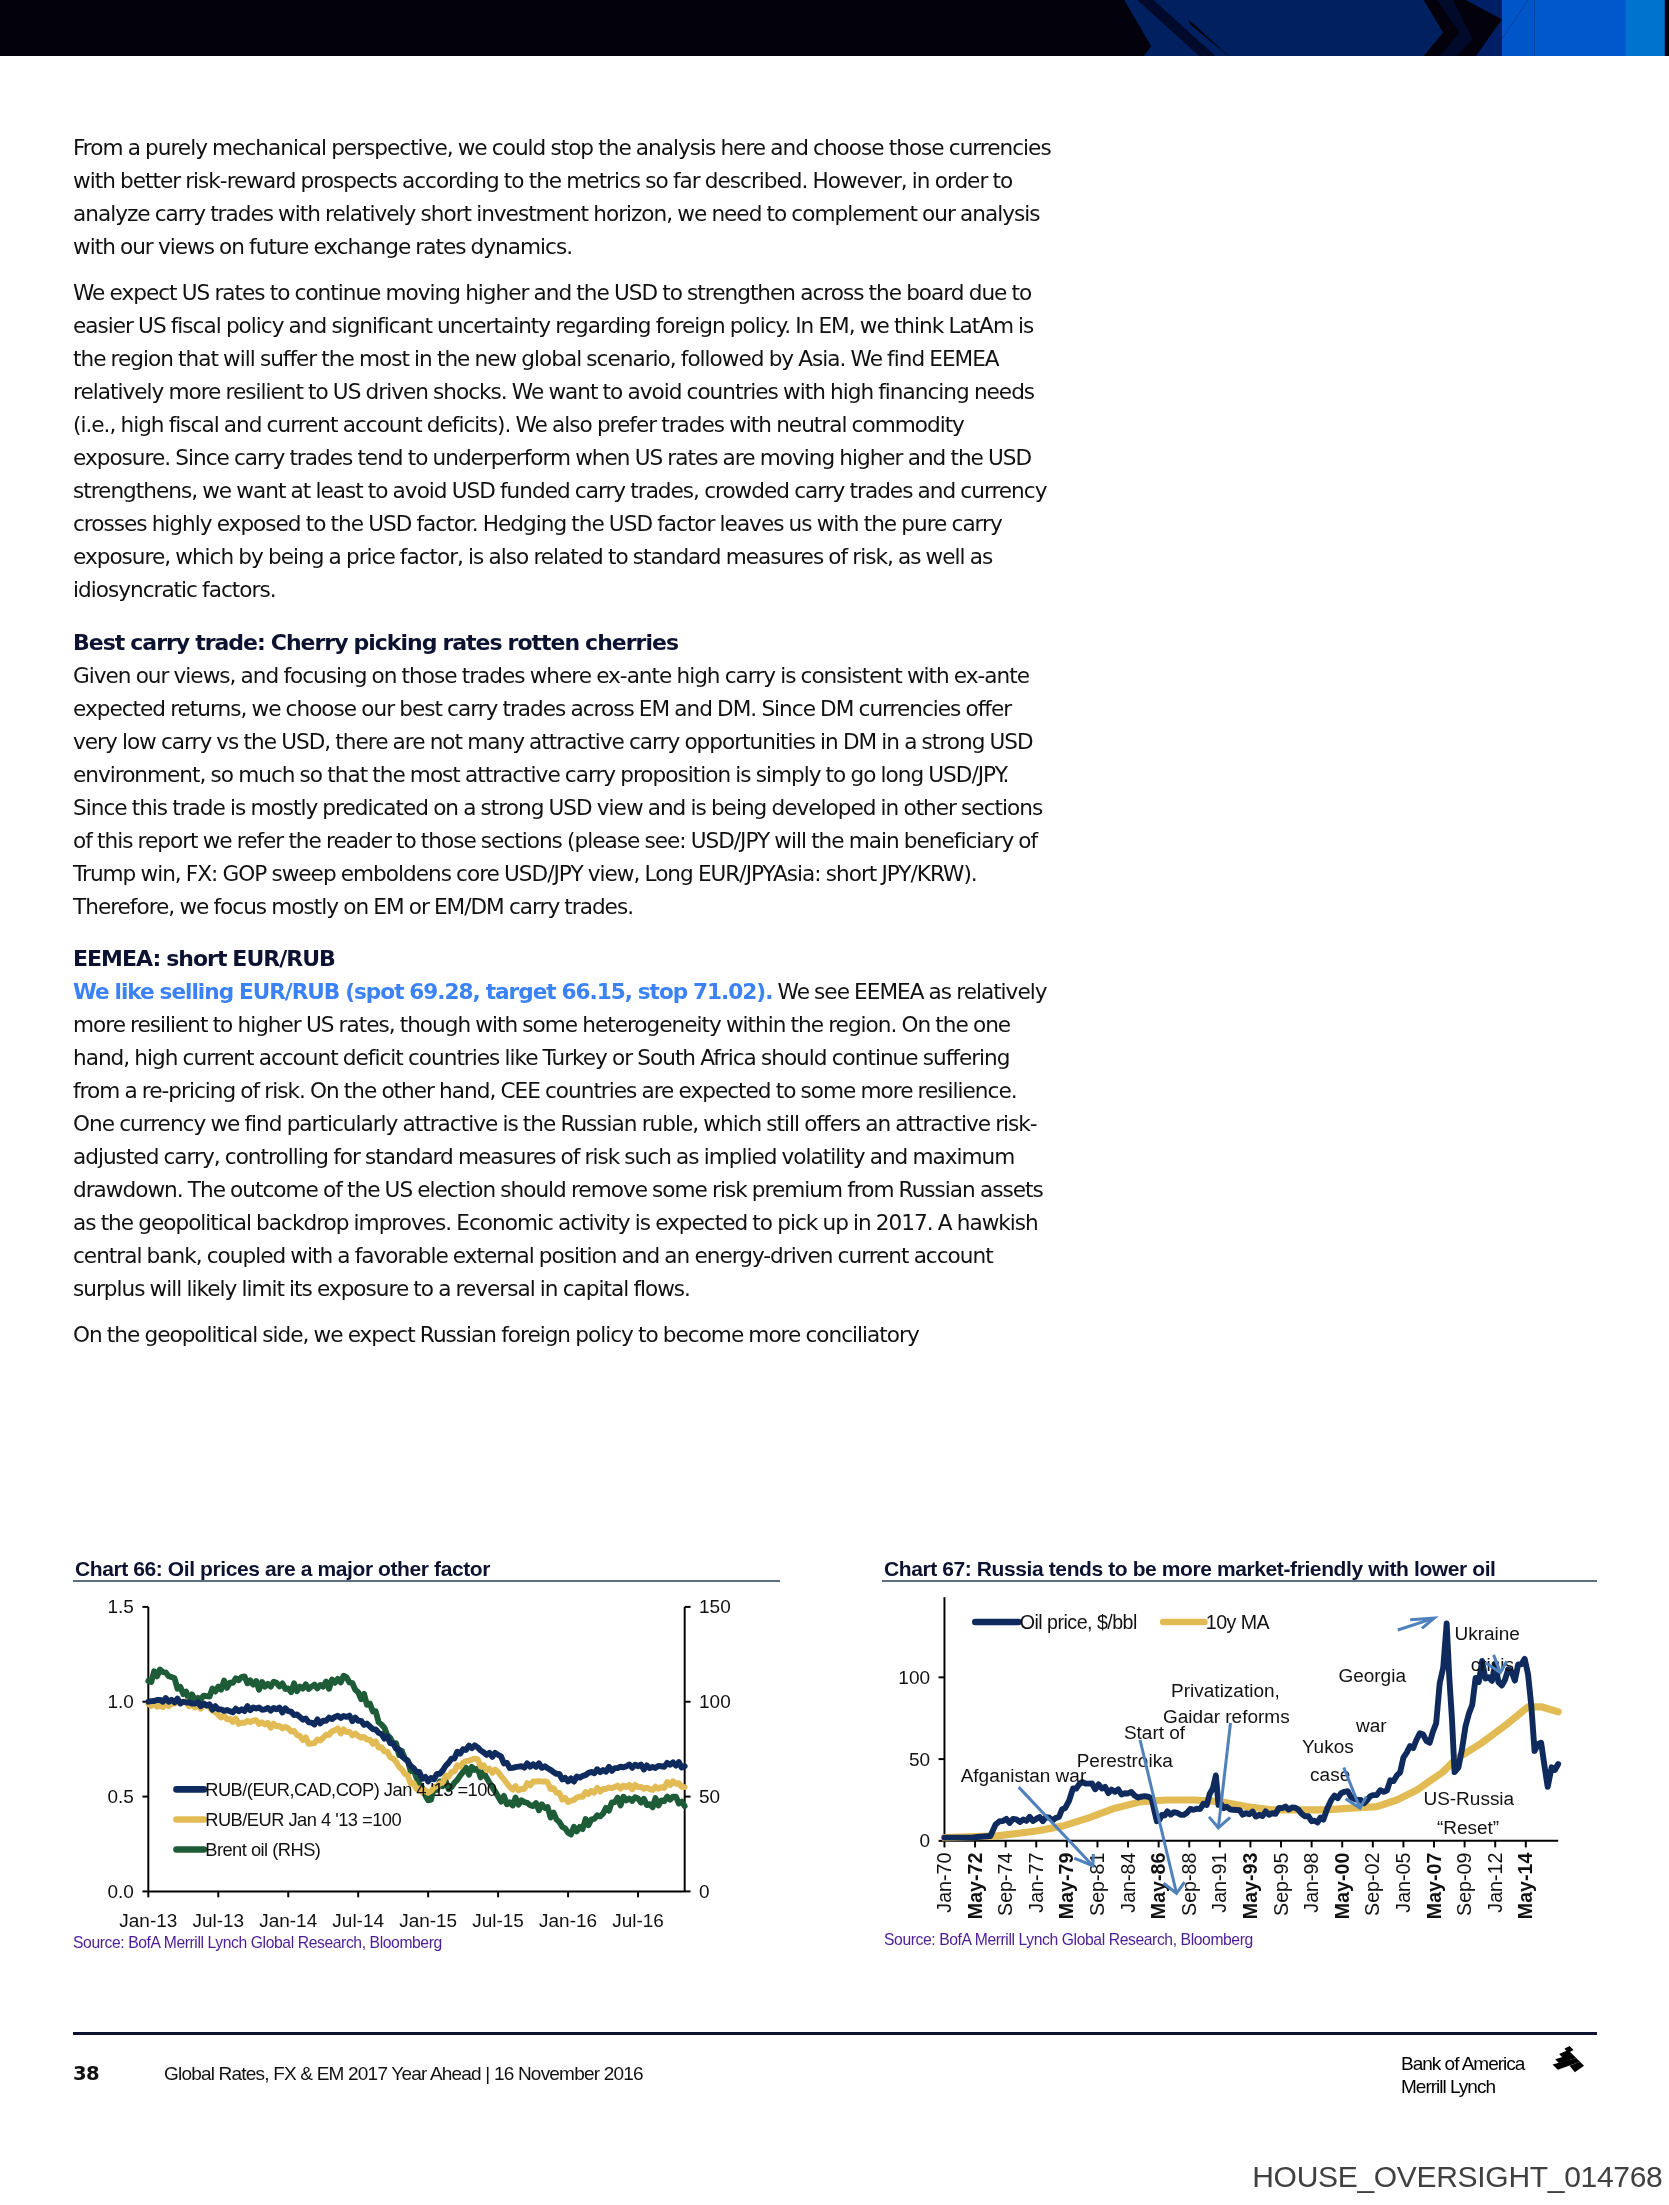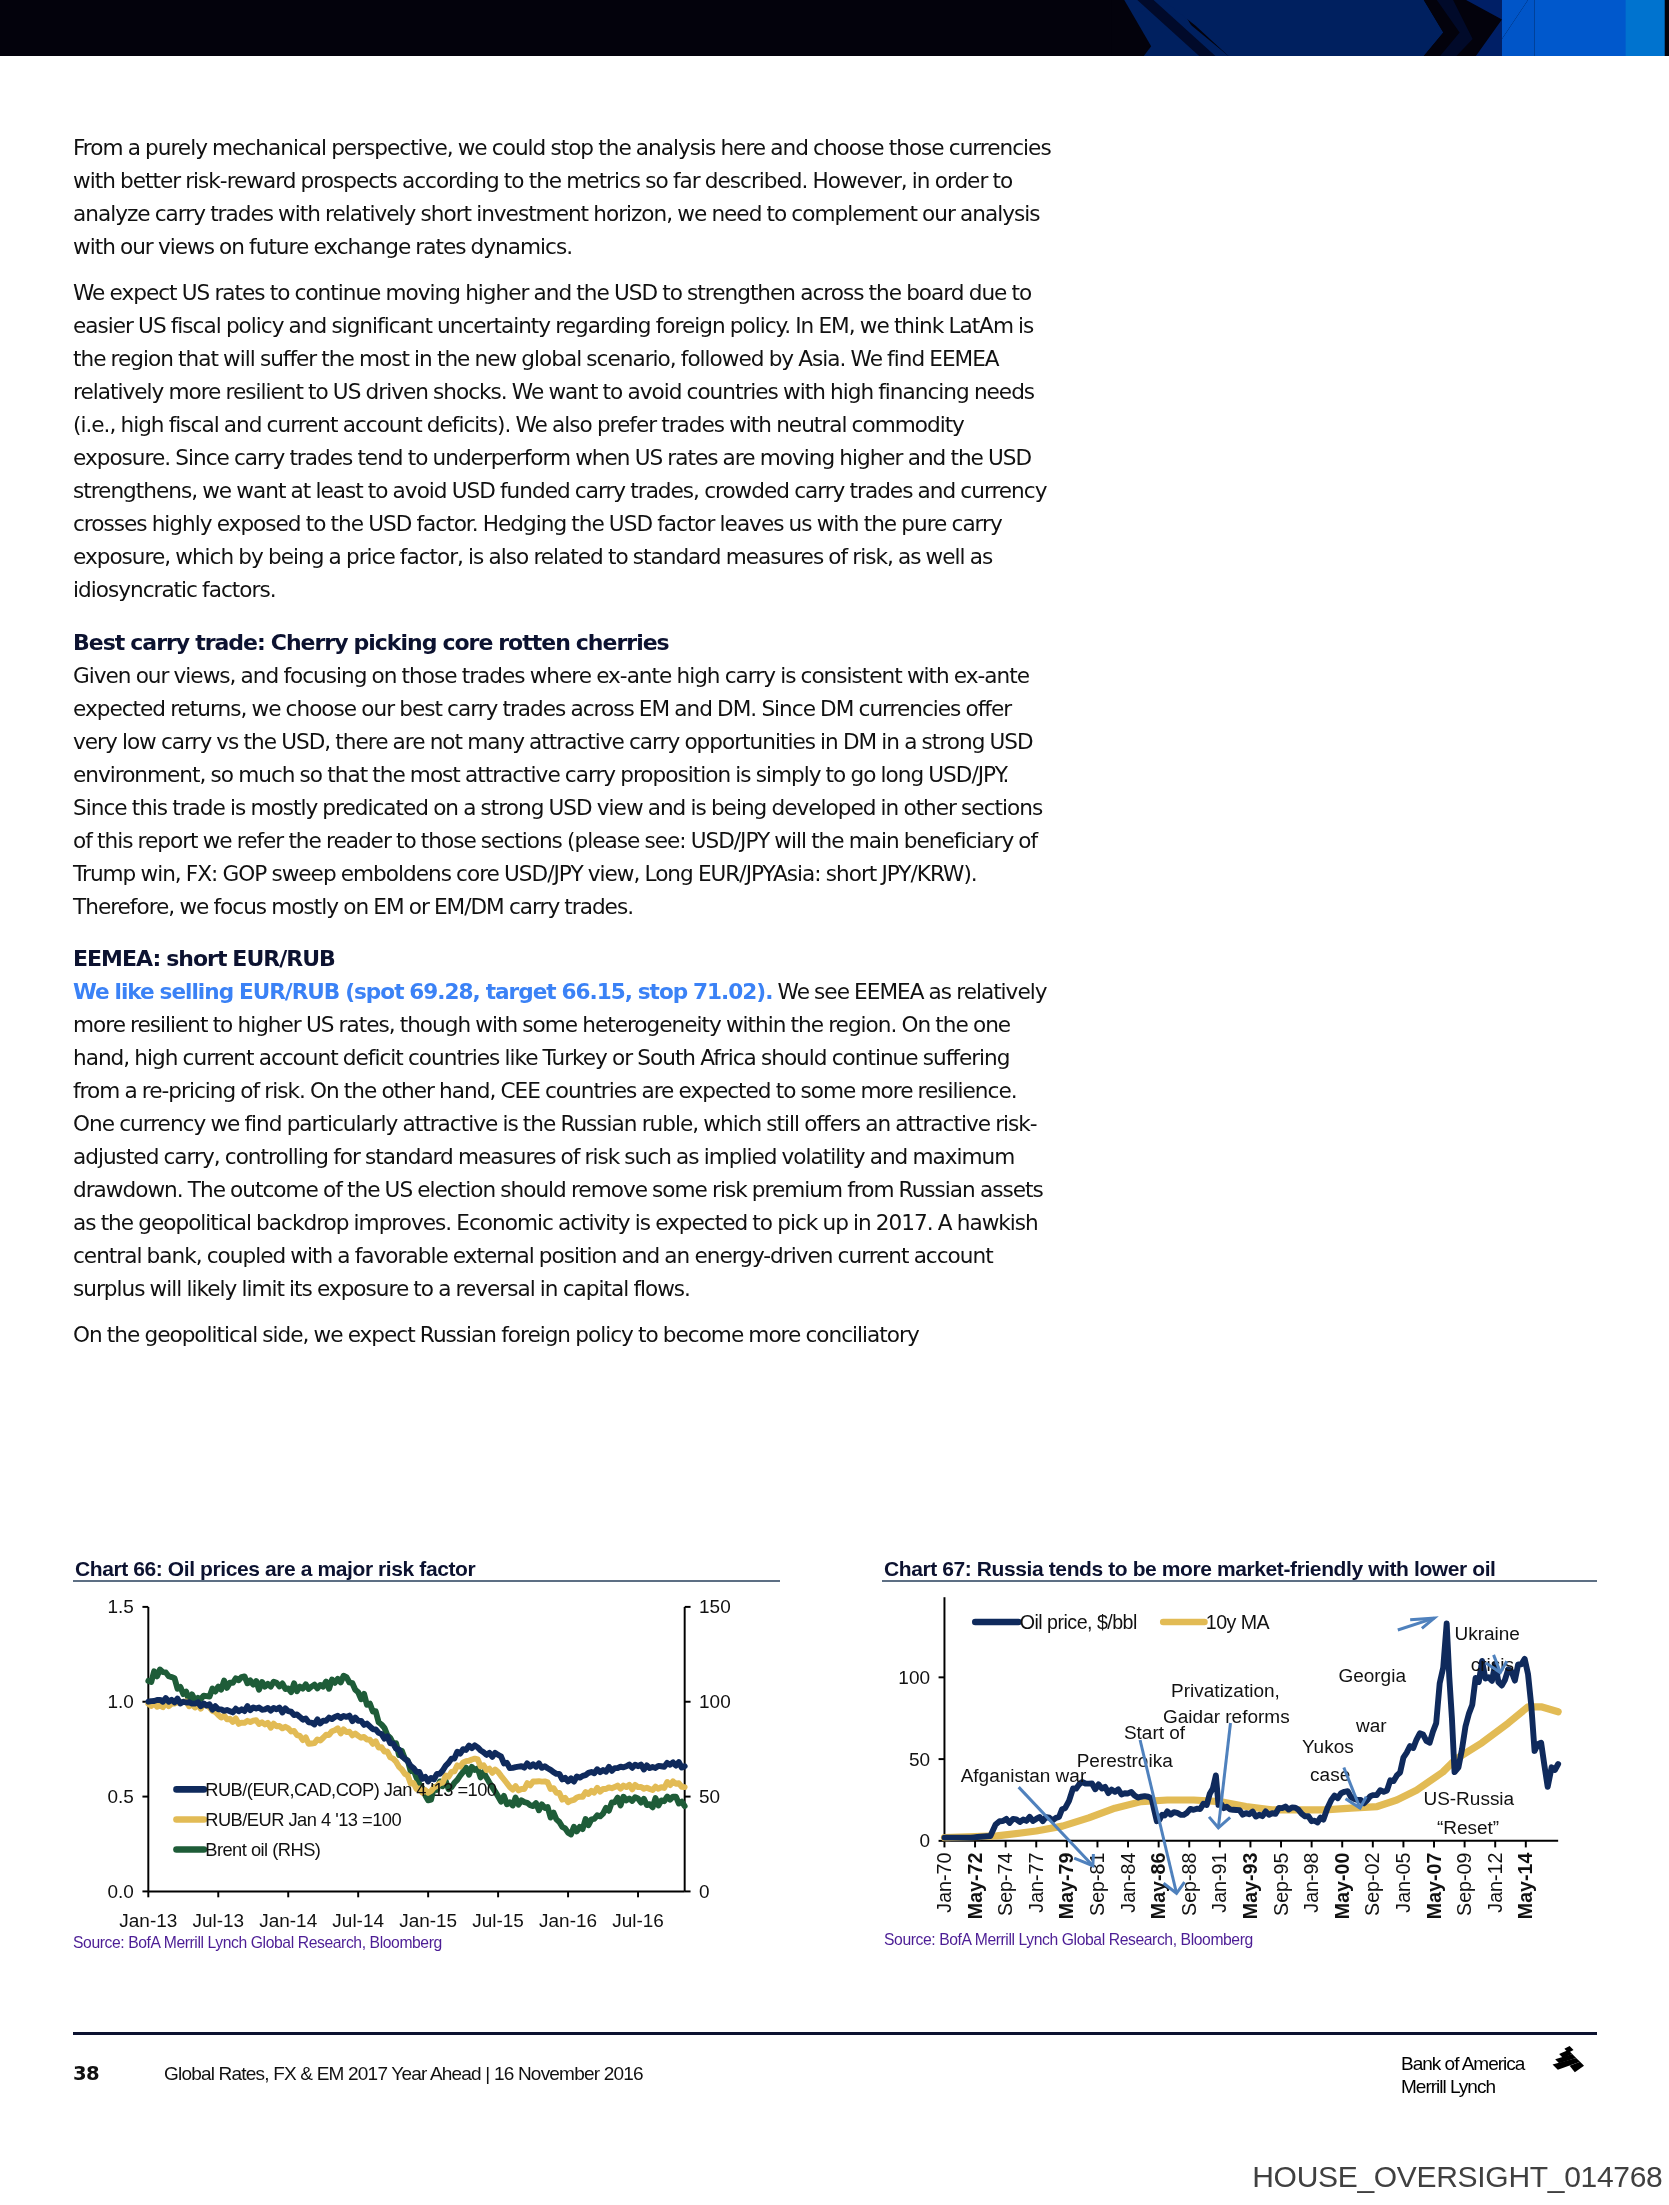--- a/index.html
+++ b/index.html
@@ -46,28 +46,28 @@
     <polygon points="2490,0 2550,0 2550,86 2490,86" fill="#0073cf"></polygon>
     <polygon points="2300,0 2336,0 2300,58" fill="#03020c" opacity="0"></polygon>
     <polygon points="2200,0 2225,0 2255,60 2230,86 2205,86 2235,50" fill="#010a2a"></polygon>
     <polygon points="1740,0 1765,0 1860,86 1835,86" fill="#010a2a"></polygon>
   </svg>
 </div>
 
 <div class="body-text">
   <p>From a purely mechanical perspective, we could stop the analysis here and choose those currencies with better risk-reward prospects according to the metrics so far described. However, in order to analyze carry trades with relatively short investment horizon, we need to complement our analysis with our views on future exchange rates dynamics.</p>
   <p>We expect US rates to continue moving higher and the USD to strengthen across the board due to easier US fiscal policy and significant uncertainty regarding foreign policy. In EM, we think LatAm is the region that will suffer the most in the new global scenario, followed by Asia. We find EEMEA relatively more resilient to US driven shocks. We want to avoid countries with high financing needs (i.e., high fiscal and current account deficits). We also prefer trades with neutral commodity exposure. Since carry trades tend to underperform when US rates are moving higher and the USD strengthens, we want at least to avoid USD funded carry trades, crowded carry trades and currency crosses highly exposed to the USD factor. Hedging the USD factor leaves us with the pure carry exposure, which by being a price factor, is also related to standard measures of risk, as well as idiosyncratic factors.</p>
-  <h3 class="gap-h">Best carry trade: Cherry picking core rotten cherries</h3>
+  <h3 class="gap-h">Best carry trade: Cherry picking rates rotten cherries</h3>
   <p>Given our views, and focusing on those trades where ex-ante high carry is consistent with ex-ante expected returns, we choose our best carry trades across EM and DM. Since DM currencies offer very low carry vs the USD, there are not many attractive carry opportunities in DM in a strong USD environment, so much so that the most attractive carry proposition is simply to go long USD/JPY. Since this trade is mostly predicated on a strong USD view and is being developed in other sections of this report we refer the reader to those sections (please see: USD/JPY will the main beneficiary of Trump win, FX: GOP sweep emboldens core USD/JPY view, Long EUR/JPYAsia: short JPY/KRW). Therefore, we focus mostly on EM or EM/DM carry trades.</p>
   <h3 class="gap-h">EEMEA: short EUR/RUB</h3>
   <p><b>We like selling EUR/RUB (spot 69.28, target 66.15, stop 71.02).</b><span> We see EEMEA as relatively more resilient to higher US rates, though with some heterogeneity within the region. On the one hand, high current account deficit countries like Turkey or South Africa should continue suffering from a re-pricing of risk. On the other hand, CEE countries are expected to some more resilience. One currency we find particularly attractive is the Russian ruble, which still offers an attractive risk-adjusted carry, controlling for standard measures of risk such as implied volatility and maximum drawdown. The outcome of the US election should remove some risk premium from Russian assets as the geopolitical backdrop improves. Economic activity is expected to pick up in 2017. A hawkish central bank, coupled with a favorable external position and an energy-driven current account surplus will likely limit its exposure to a reversal in capital flows.</span></p>
   <p class="tight">On the geopolitical side, we expect Russian foreign policy to become more conciliatory</p>
 </div>
 
-<div class="chart-title" style="left:75px; top:1557px;">Chart 66:  Oil prices are a major risk factor</div>
+<div class="chart-title" style="left:75px; top:1557px;">Chart 66:  Oil prices are a major other factor</div>
 <div class="chart-rule" style="left:73px; top:1580px; width:707px;"></div>
 <svg id="chart66" width="720" height="399" style="position:absolute; left:65px; top:1584px;" viewBox="0 0 1100 610">
     <line x1="127" y1="35" x2="127" y2="470" stroke="#000" stroke-width="3"></line>
     <line x1="947" y1="35" x2="947" y2="470" stroke="#000" stroke-width="3"></line>
     <line x1="127" y1="470" x2="947" y2="470" stroke="#000" stroke-width="3"></line>
     <line x1="118" y1="470" x2="127" y2="470" stroke="#000" stroke-width="3"></line>
     <text x="105" y="480" text-anchor="end" font-size="29" fill="#111">0.0</text>
     <line x1="118" y1="325" x2="127" y2="325" stroke="#000" stroke-width="3"></line>
     <text x="105" y="335" text-anchor="end" font-size="29" fill="#111">0.5</text>
     <line x1="118" y1="180" x2="127" y2="180" stroke="#000" stroke-width="3"></line>

